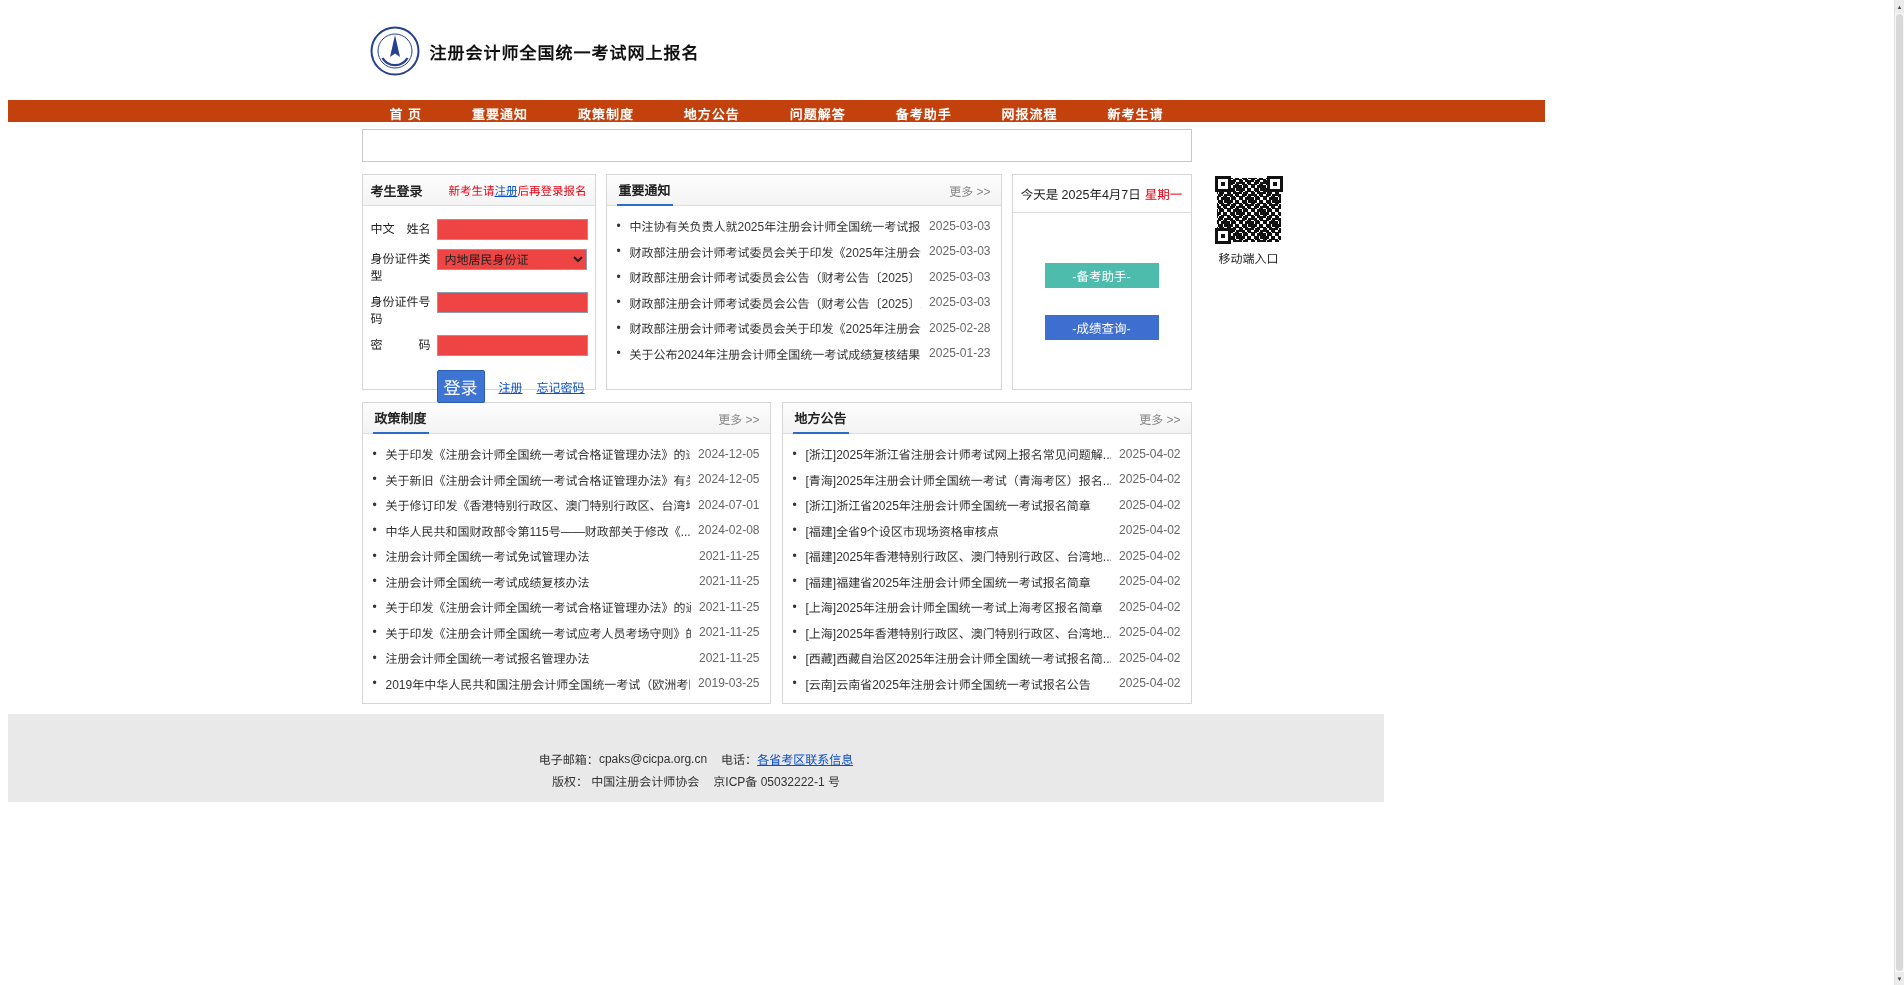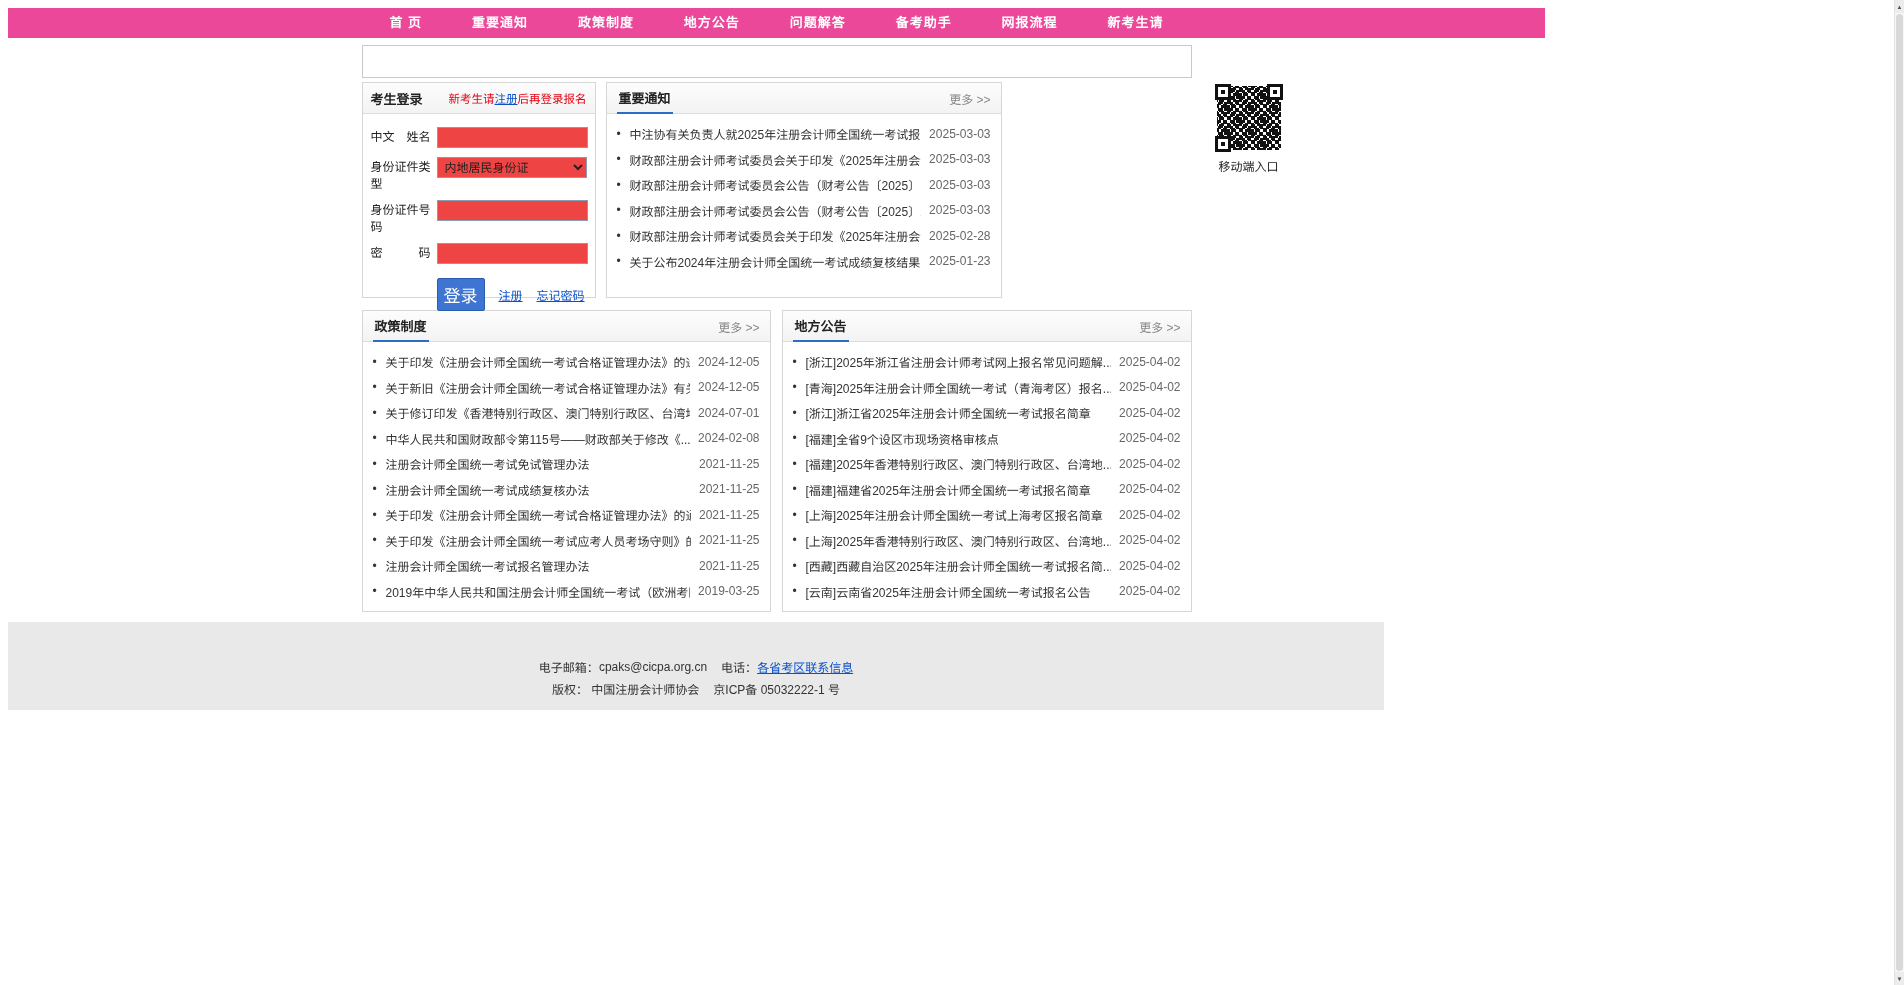--- a/index.html
+++ b/index.html
@@ -10,31 +10,31 @@
 
   .page { position: relative; width: 1537px; margin: 8px 0 0 8px; }
 
   
   .site-header { height: 92px; padding-top: 18px; background: #fff; }
   .header-inner { width: 830px; margin: 0 auto; display: flex; align-items: center; }
   .logo { width: 50px; height: 50px; margin-left: 8px; flex: 0 0 auto; }
   .site-title { font-size: 17px; font-weight: bold; color: #111; margin-left: 10px; letter-spacing: 1px; }
 
   
-  .navbar { height: 30px; background: #ec4899; }
+  .navbar { height: 22px; background: #c2410c; }
   .nav-inner { width: 830px; margin: 0 auto; display: flex; justify-content: space-between;
     padding: 0 28px; }
   .nav-item { color: #fff; font-size: 13px; font-weight: bold; line-height: 30px; letter-spacing: 1px; }
 
   
   .content { width: 830px; margin: 0 auto; }
   .banner-box { margin-top: 7px; height: 33px; border: 1px solid #c9c9c9; background: #fff; }
 
   .row { display: flex; }
-  .row1 { margin-top: 4px; position: relative; }
+  .row1 { margin-top: 12px; position: relative; }
   .row1 .panel { height: 216px; }
   .row2 { margin-top: 12px; }
   .row2 .panel { height: 302px; }
 
   .panel { border: 1px solid #d6d6d6; background: #fff; }
   .login-panel  { width: 234px; margin-right: 10px; }
   .notice-panel { width: 396px; margin-right: 10px; }
   .date-panel   { width: 180px; }
   .policy-panel { width: 409px; margin-right: 11px; }
   .local-panel  { width: 410px; }
@@ -101,20 +101,34 @@
     border-left: 1px solid #e2e2e2; display: flex; flex-direction: column; }
   .sb-btn { height: 13px; display: flex; align-items: center; justify-content: center;
     font-size: 6px; color: #4a4a4a; background: #ececec; }
   .sb-thumb { flex: 1; margin: 1px; background: #d9d9d9; border-radius: 4px; }
 </style>
 </head>
 <body>
 
 <div class="page">
 
+  <header class="site-header">
+    <div class="header-inner">
+      <span class="logo">
+        <svg viewBox="0 0 50 50" width="50" height="50" aria-hidden="true">
+          <circle cx="25" cy="25" r="23.5" fill="#fff" stroke="#26418e" stroke-width="2"></circle>
+          <circle cx="25" cy="25" r="17" fill="none" stroke="#26418e" stroke-width="1"></circle>
+          <path d="M25 9 L30 31 L25 27.5 L20 31 Z" fill="#26418e"></path>
+          <path d="M12.5 32 a 14.5 14.5 0 0 0 25 0" fill="none" stroke="#26418e" stroke-width="2.4"></path>
+          <circle cx="25" cy="25" r="1.6" fill="#26418e"></circle>
+        </svg>
+      </span>
+      <h1 class="site-title">注册会计师全国统一考试网上报名</h1>
+    </div>
+  </header>
 
   <nav class="navbar">
     <div class="nav-inner">
       <a class="nav-item">首 页</a>
       <a class="nav-item">重要通知</a>
       <a class="nav-item">政策制度</a>
       <a class="nav-item">地方公告</a>
       <a class="nav-item">问题解答</a>
       <a class="nav-item">备考助手</a>
       <a class="nav-item">网报流程</a>
@@ -192,20 +206,30 @@
               <span class="news-date">2025-02-28</span>
             </li>
           <li class="news-row">
               <span class="dot">•</span>
               <a class="news-link">关于公布2024年注册会计师全国统一考试成绩复核结果的公...</a>
               <span class="news-date">2025-01-23</span>
             </li>
         </ul>
       </section>
 
+      <section class="panel date-panel">
+        <div class="today-header">
+          <span>今天是 2025年4月7日</span>
+          <span class="weekday">星期一</span>
+        </div>
+        <div class="today-body">
+          <button class="pill-btn helper">-备考助手-</button>
+          <button class="pill-btn score">-成绩查询-</button>
+        </div>
+      </section>
 
       <div class="qr-wrap">
         <div class="qr">
           <i class="finder tl"></i>
           <i class="finder tr"></i>
           <i class="finder bl"></i>
         </div>
         <div class="qr-label">移动端入口</div>
       </div>
 

